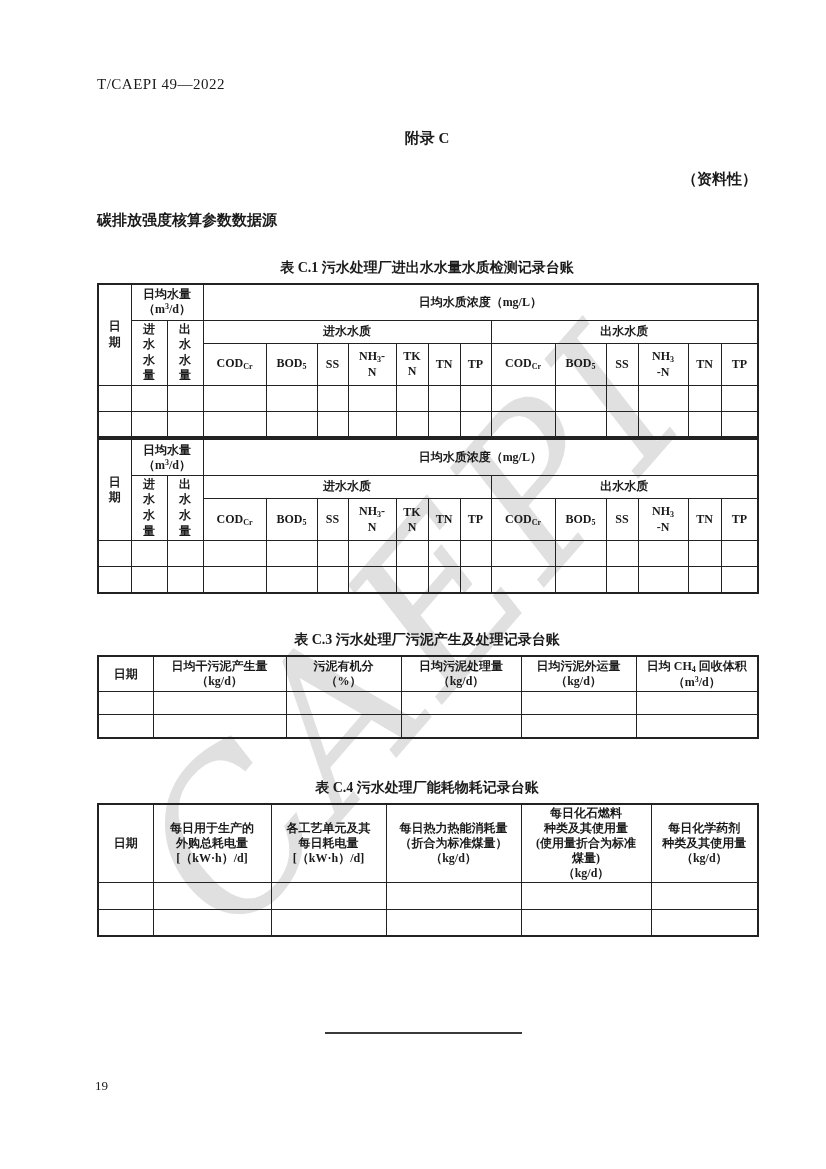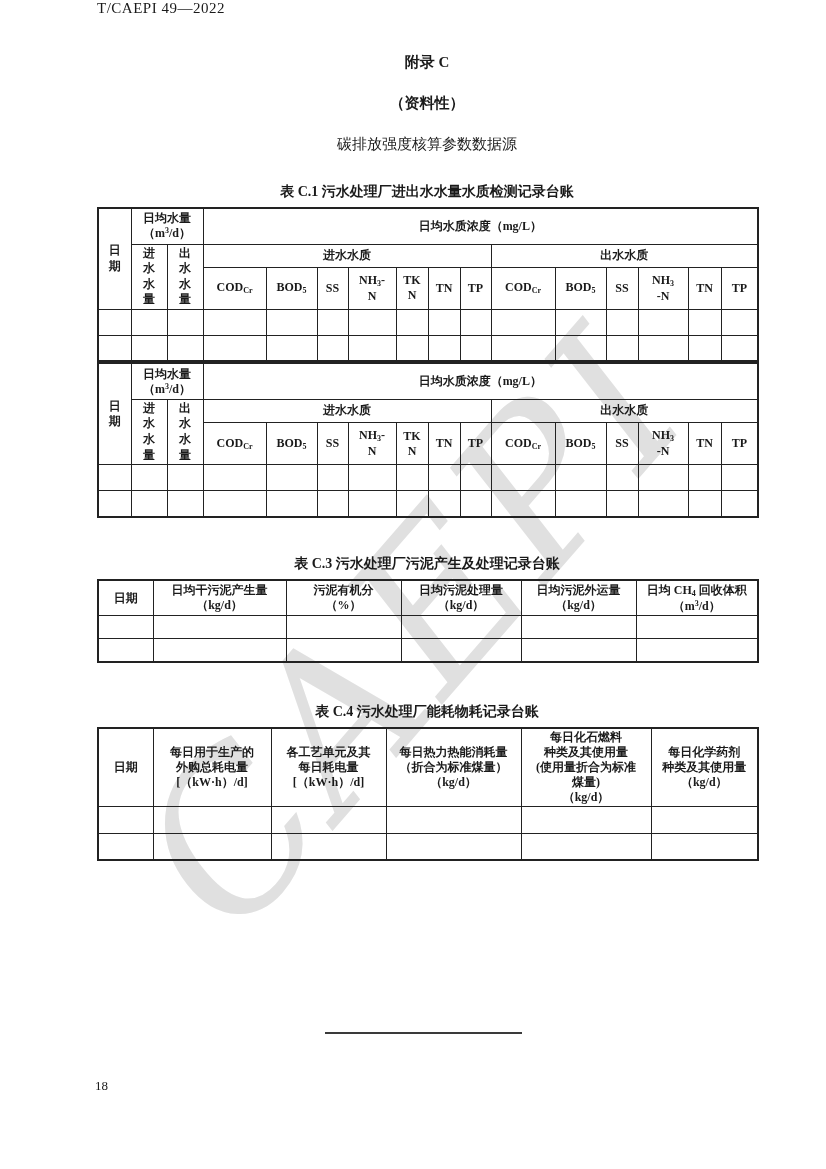--- a/index.html
+++ b/index.html
@@ -24,26 +24,27 @@
     letter-spacing:6px;
     color:#e0e0e0;
     white-space:nowrap;
     z-index:0;
     user-select:none;
   }
 
   .content { position:relative; z-index:1; width:660px; margin-left:97px; }
 
   .doc-code {
+    padding-top:76px;
     font-size:15px;
     letter-spacing:0.5px;
   }
   .appendix-label { margin-top:36px; text-align:center; font-size:15px; font-weight:bold; }
-  .appendix-type  { margin-top:22px; text-align:center; font-size:15px; font-weight:bold; }
-  .appendix-title { margin-top:22px; text-align:center; font-size:15px; font-weight:normal; }
+  .appendix-type  { margin-top:22px; text-align:right; font-size:15px; font-weight:bold; }
+  .appendix-title { margin-top:22px; text-align:left; font-size:15px; font-weight:bold; }
   .intro { margin-top:21px; font-size:14px; text-indent:2em; line-height:18px; }
 
   .table-caption {
     text-align:center; font-size:14px; font-weight:bold;
     margin-top:34px; margin-bottom:6px;
     line-height:18px;
   }
   .table-caption.first { margin-top:29px; }
   .table-caption.c3gap { margin-top:37px; }
   .table-caption.c4gap { margin-top:40px; }
@@ -359,15 +360,15 @@
             <td></td>
             <td></td>
             <td></td>
             <td></td>
       </tr>
     </tbody>
       </table>
   </div>
 
   <div class="divider"></div>
-  <div class="page-number">18</div>
+  <div class="page-number">19</div>
 
 </div>
 
 </body></html>

